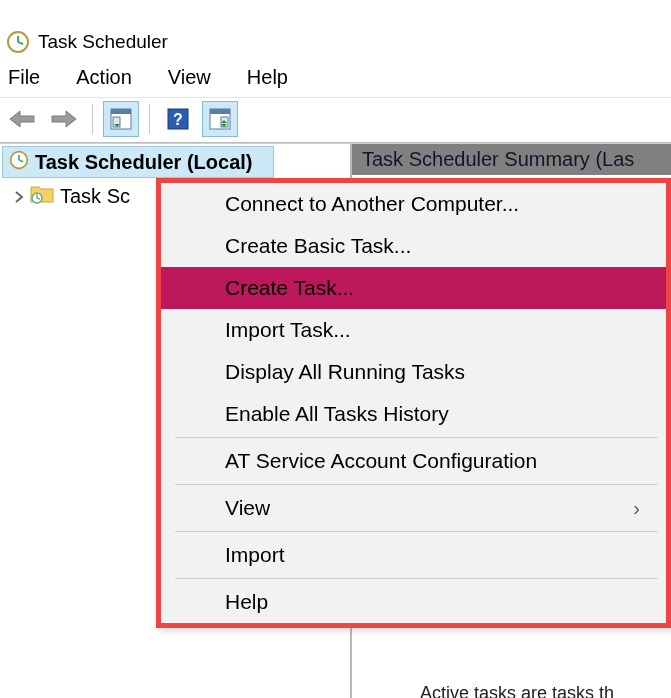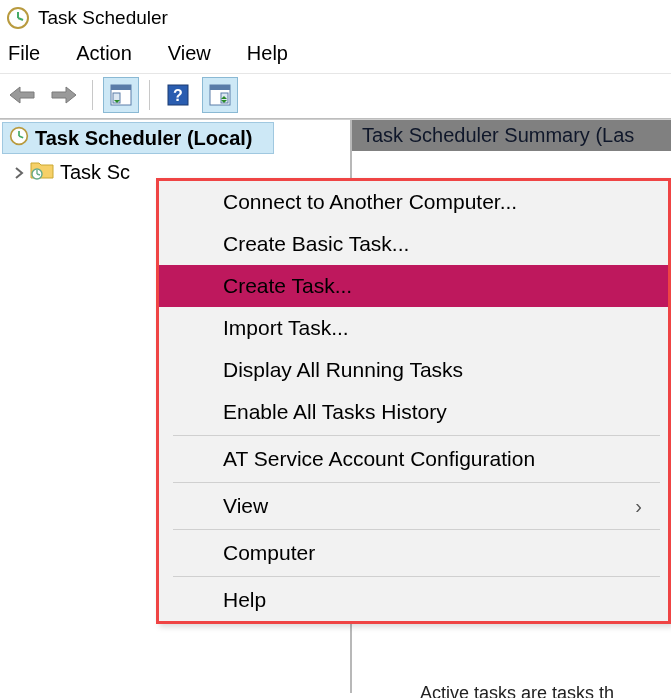--- a/index.html
+++ b/index.html
@@ -10,20 +10,21 @@
       width: 671px;
       height: 698px;
       overflow: hidden;
       position: relative;
     }
     .titlebar {
       display: flex;
       align-items: center;
       padding: 4px 6px;
       height: 36px;
+      margin-top: 24px;
     }
     .app-icon {
       width: 24px; height: 24px;
       margin-right: 8px;
       position: relative;
     }
     .app-icon svg { width: 24px; height: 24px; }
     .title-text { font-size: 19px; }
     .menubar {
       display: flex;
@@ -100,21 +101,21 @@
       padding: 4px 10px;
       white-space: nowrap;
       overflow: hidden;
     }
     .context-menu {
       position: absolute;
       left: 156px;
       top: 178px;
       width: 515px;
       background: #f2f2f2;
-      border: 3px solid #ef4444;
+      border: 5px solid #ef4444;
       box-shadow: 3px 3px 6px rgba(0,0,0,0.15);
       font-size: 21px;
     }
     .cm-item {
       padding: 9px 18px 9px 64px;
       position: relative;
       display:flex; align-items:center; justify-content:space-between;
       cursor: default;
     }
     .cm-item.hover {
@@ -255,21 +256,21 @@
   <div class="cm-item">
       <span>AT Service Account Configuration</span>
     </div>
   <div class="cm-sep"></div>
   <div class="cm-item">
     <span>View</span>
     <span class="cm-sub">›</span>
   </div>
   <div class="cm-sep"></div>
   <div class="cm-item">
-      <span>Computer</span>
+      <span>Import</span>
     </div>
   <div class="cm-sep"></div>
   <div class="cm-item">
       <span>Help</span>
     </div>
 </div>
 
 <div class="cutoff-text">Active tasks are tasks th</div>
 
 </body></html>

